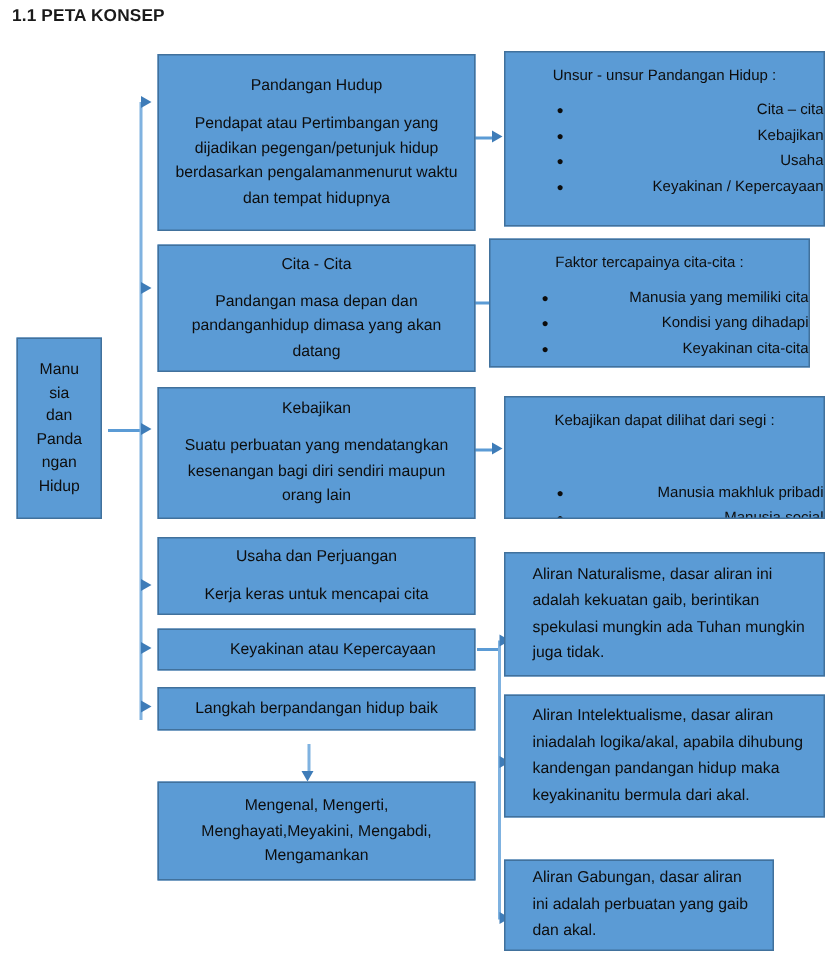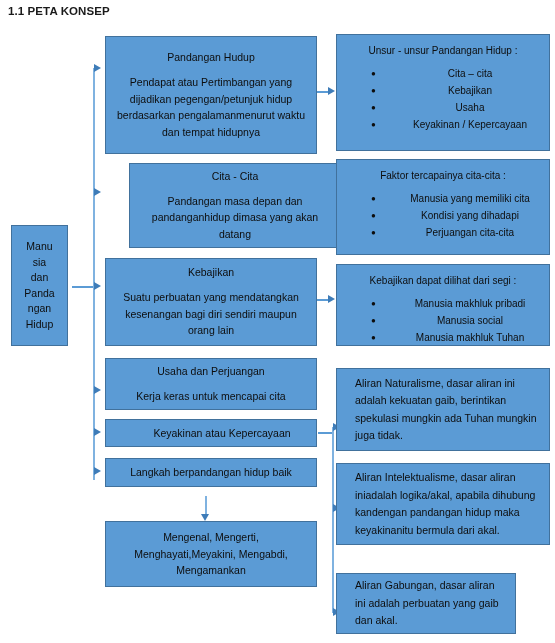--- a/index.html
+++ b/index.html
@@ -102,21 +102,21 @@
     padding: 0 0 0 34px;
     list-style: none;
     width: 100%;
     box-sizing: border-box;
     align-self: flex-start;
   }
   ul.bullets li {
     position: relative;
     font-size: 10px;
     line-height: 17px;
-    text-align: center;
+    text-align: right;
     padding-left: 20px;
   }
   ul.bullets li::before {
     content: "\25CF";
     position: absolute;
     left: 0;
     top: 0;
     font-size: 8px;
     line-height: 17px;
   }
@@ -208,21 +208,21 @@
     </div>
   </div>
 
   <div class="box" style="left:105px; top:36px; width:212px; height:118px;">
     <div class="box-inner">
       <span class="box-title">Pandangan Hudup</span>
       <span class="box-body gap-6">Pendapat atau Pertimbangan yang dijadikan pegengan/petunjuk hidup berdasarkan pengalamanmenurut waktu dan tempat hidupnya</span>
     </div>
   </div>
 
-  <div class="box" style="left:105px; top:163px; width:212px; height:85px;margin-left:24px;">
+  <div class="box" style="left:105px; top:163px; width:212px; height:85px;">
     <div class="box-inner">
       <span class="box-title">Cita - Cita</span>
       <span class="box-body gap-6">Pandangan masa depan dan pandanganhidup dimasa yang akan datang</span>
     </div>
   </div>
 
   <div class="box" style="left:105px; top:258px; width:212px; height:88px;">
     <div class="box-inner">
       <span class="box-title">Kebajikan</span>
       <span class="box-body gap-6">Suatu perbuatan yang mendatangkan kesenangan bagi diri sendiri maupun orang lain</span>
@@ -259,33 +259,33 @@
       <span class="list-head">Unsur - unsur Pandangan Hidup :</span>
       <ul class="bullets">
         <li>Cita – cita</li>
         <li>Kebajikan</li>
         <li>Usaha</li>
         <li>Keyakinan / Kepercayaan</li>
       </ul>
     </div>
   </div>
 
-  <div class="box" style="left:336px; top:159px; width:214px; height:96px;">
+  <div class="box" style="left:326px; top:159px; width:214px; height:86px;">
     <div class="box-inner" style="justify-content:flex-start; padding-top:9px;">
       <span class="list-head">Faktor tercapainya cita-cita :</span>
       <ul class="bullets">
         <li>Manusia yang memiliki cita</li>
         <li>Kondisi yang dihadapi</li>
-        <li>Perjuangan cita-cita</li>
+        <li>Keyakinan cita-cita</li>
       </ul>
     </div>
   </div>
 
   <div class="box" style="left:336px; top:264px; width:214px; height:82px;">
-    <div class="box-inner" style="justify-content:flex-start; padding-top:9px;">
+    <div class="box-inner" style="justify-content:flex-start; padding-top:9px;gap:25px;">
       <span class="list-head">Kebajikan dapat dilihat dari segi :</span>
       <ul class="bullets">
         <li>Manusia makhluk pribadi</li>
         <li>Manusia social</li>
         <li>Manusia makhluk Tuhan</li>
       </ul>
     </div>
   </div>
 
   <div class="box" style="left:336px; top:368px; width:214px; height:83px;">

